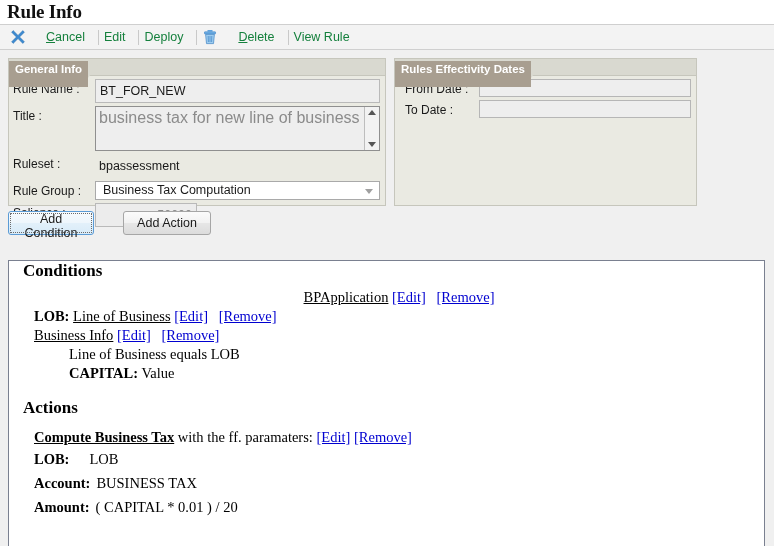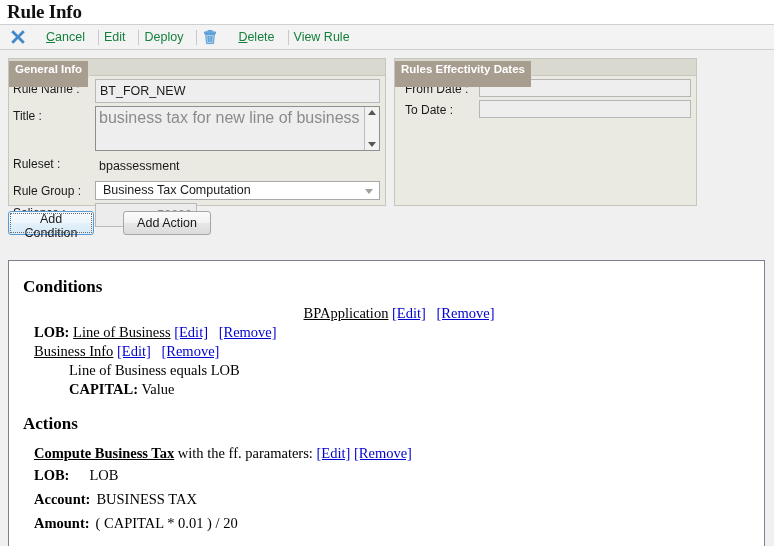--- a/index.html
+++ b/index.html
@@ -230,21 +230,21 @@
     font-family: "Liberation Serif", serif;
     overflow: hidden;
   }
   .sec-head {
     font-family: "Liberation Serif", serif;
     font-weight: bold;
     font-size: 17px;
     color: #000;
     padding: 0 0 0 14px;
   }
-  #conditions-heading { margin-top: 16px; }
+  #conditions-heading { }
   #actions-heading { margin-top: 15px; }
 
   .body-line {
     font-family: "Liberation Serif", serif;
     font-size: 14.5px;
     color: #000;
     padding-left: 25px;
     line-height: 19px;
     white-space: nowrap;
   }

